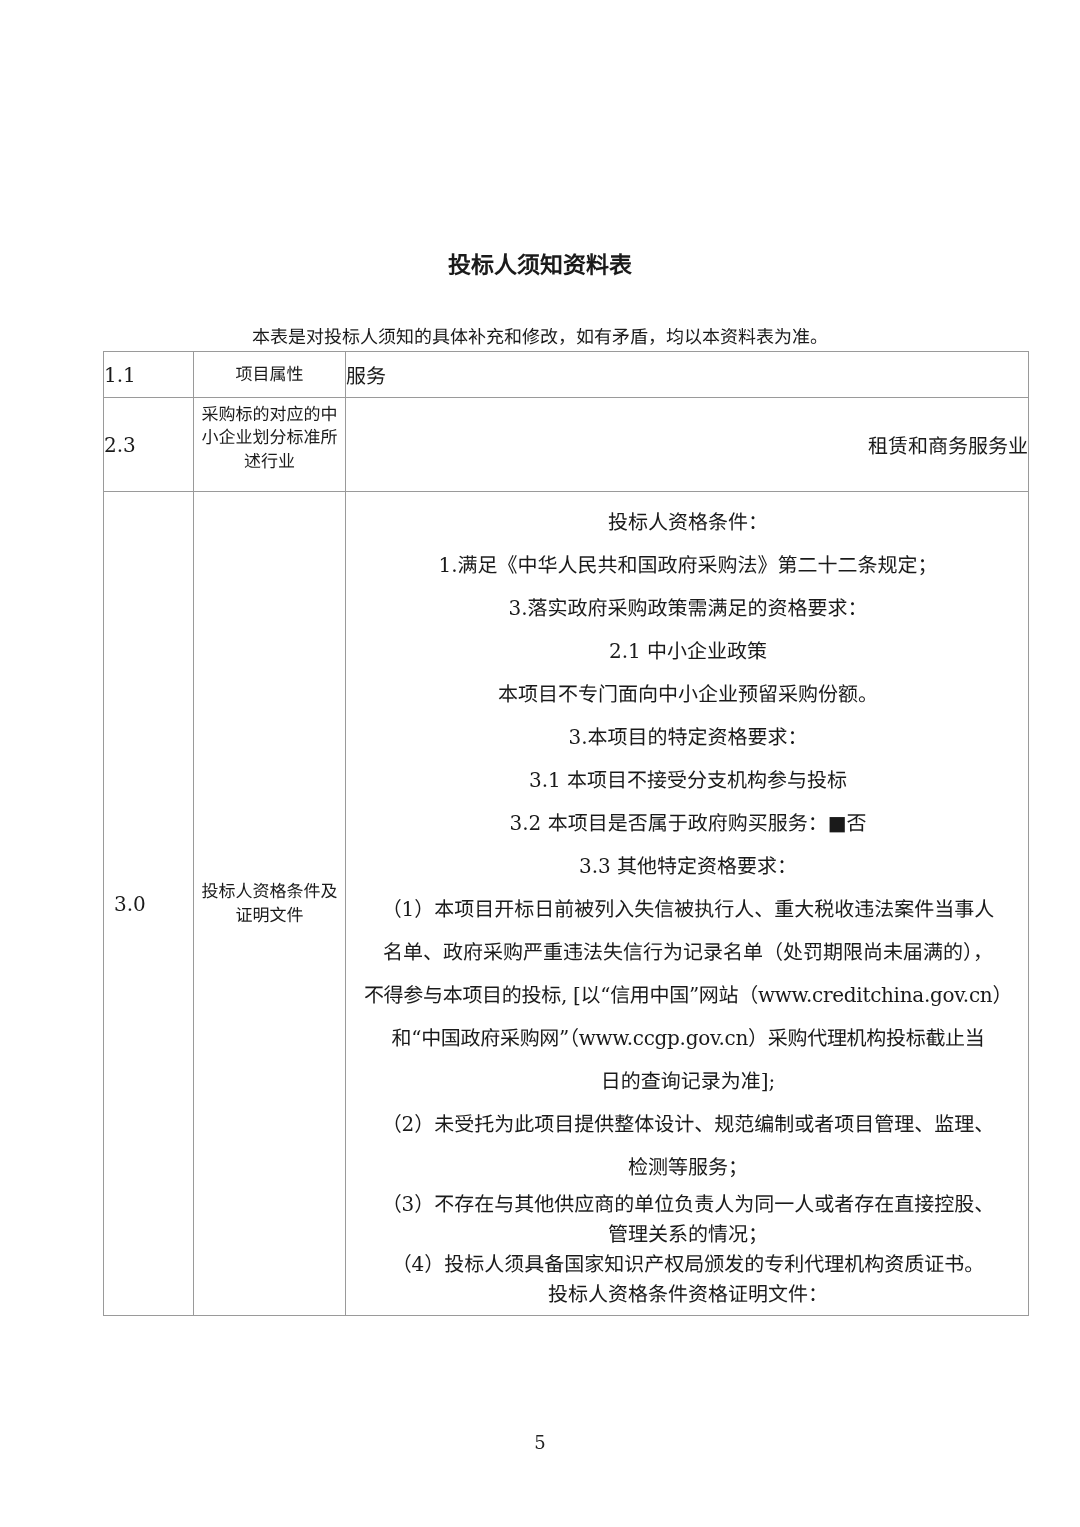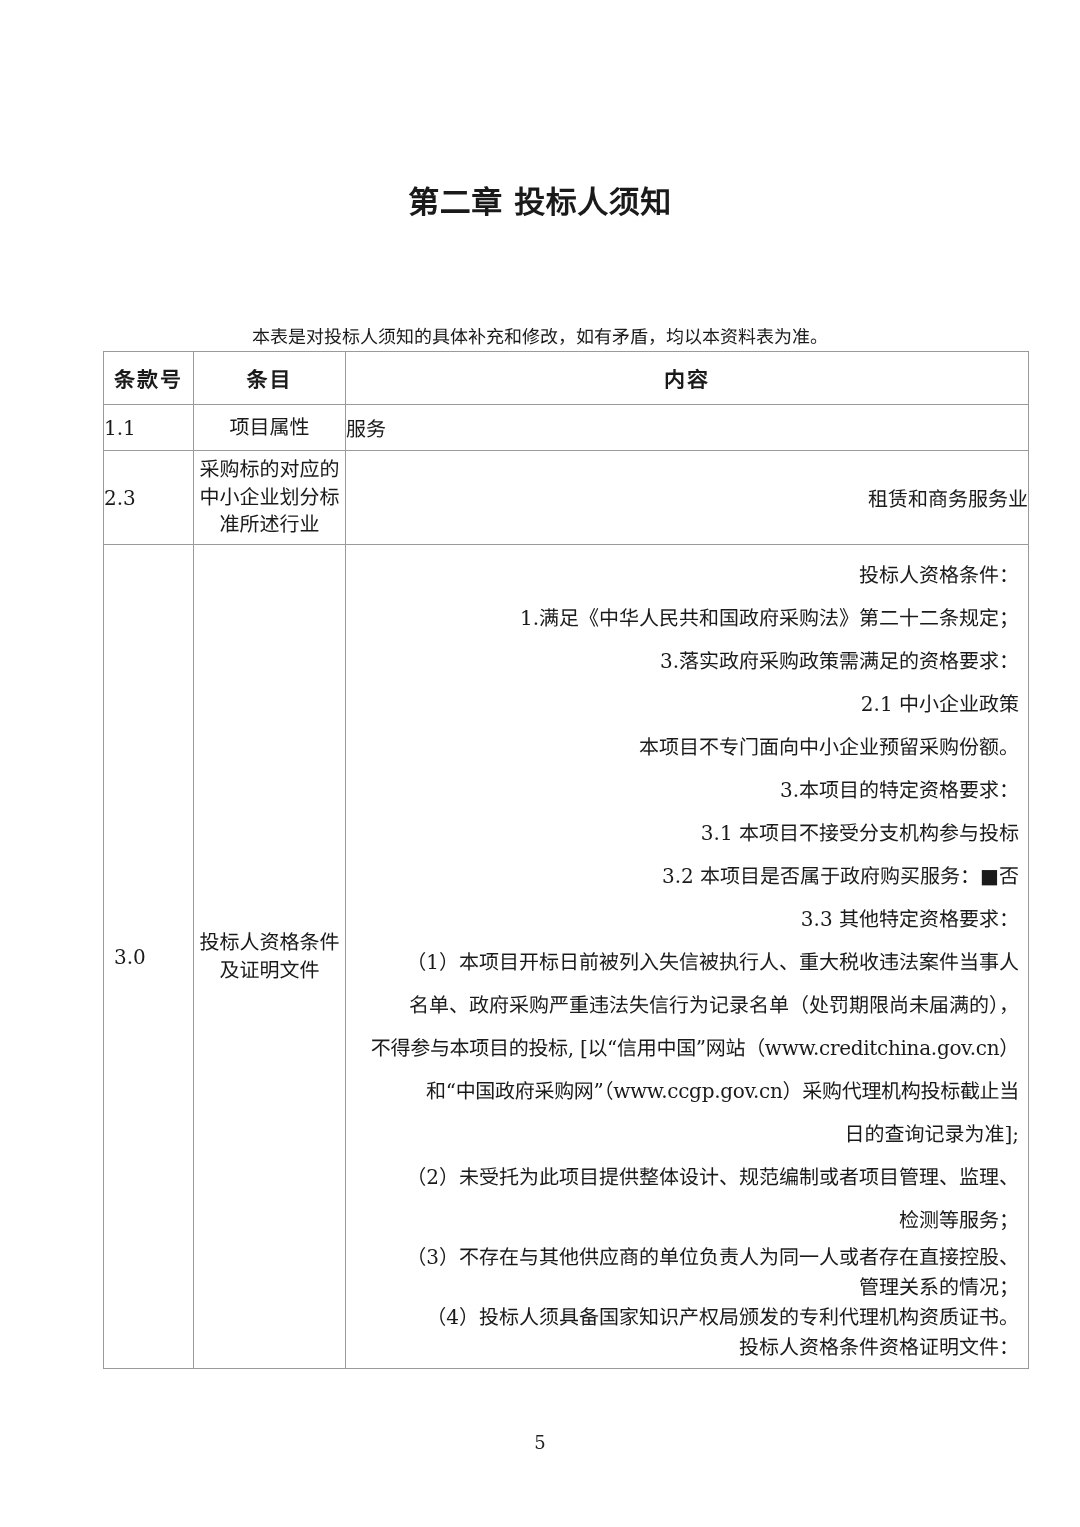--- a/index.html
+++ b/index.html
@@ -89,21 +89,21 @@
 
   
   .cell-no {
     text-align: left;
     padding-left: 10px;
     font-size: 20px;
     vertical-align: middle;
   }
   .cell-item {
     text-align: center;
-    font-size: 20px;
+    font-size: 17px;
     line-height: 1.38;
     padding: 4px 6px;
     vertical-align: middle;
   }
   .cell-body {
     text-align: left;
     font-size: 20px;
     padding-left: 11px;
     padding-right: 8px;
     vertical-align: middle;
@@ -125,21 +125,21 @@
   }
 
   .body-block {
     padding-top: 9px;
     padding-bottom: 6px;
   }
   .body-block p {
     margin: 0;
     font-size: 20px;
     line-height: 43px;
-    text-align: right;
+    text-align: center;
     white-space: nowrap;
   }
   .body-block p.tight {
     line-height: 30px;
   }
   .latin {
     font-family: "DejaVu Serif", "Liberation Serif", serif;
     letter-spacing: -0.3px;
   }
 
@@ -152,37 +152,32 @@
     text-align: center;
     font-size: 18px;
     color: #222;
   }
 </style>
 </head>
 <body>
 
 <div class="page">
 
-  <h1 class="doc-title">第二章 投标人须知</h1>
-
+
+  <h2 class="doc-subtitle">投标人须知资料表</h2>
 
   <p class="intro-paragraph">本表是对投标人须知的具体补充和修改，如有矛盾，均以本资料表为准。</p>
 
   <table class="spec-table">
     <colgroup>
       <col class="c-no">
       <col class="c-item">
       <col class="c-body">
     </colgroup>
     <tbody>
-      <tr class="hdr">
-        <td>条款号</td>
-        <td>条目</td>
-        <td>内容</td>
-      </tr>
 
       <tr class="row-22">
         <td class="cell-no">1.1</td>
         <td class="cell-item">项目属性</td>
         <td class="cell-body">服务</td>
       </tr>
 
       <tr class="row-23">
         <td class="cell-no">2.3</td>
         <td class="cell-item">采购标的对应的中小企业划分标准所述行业</td>

